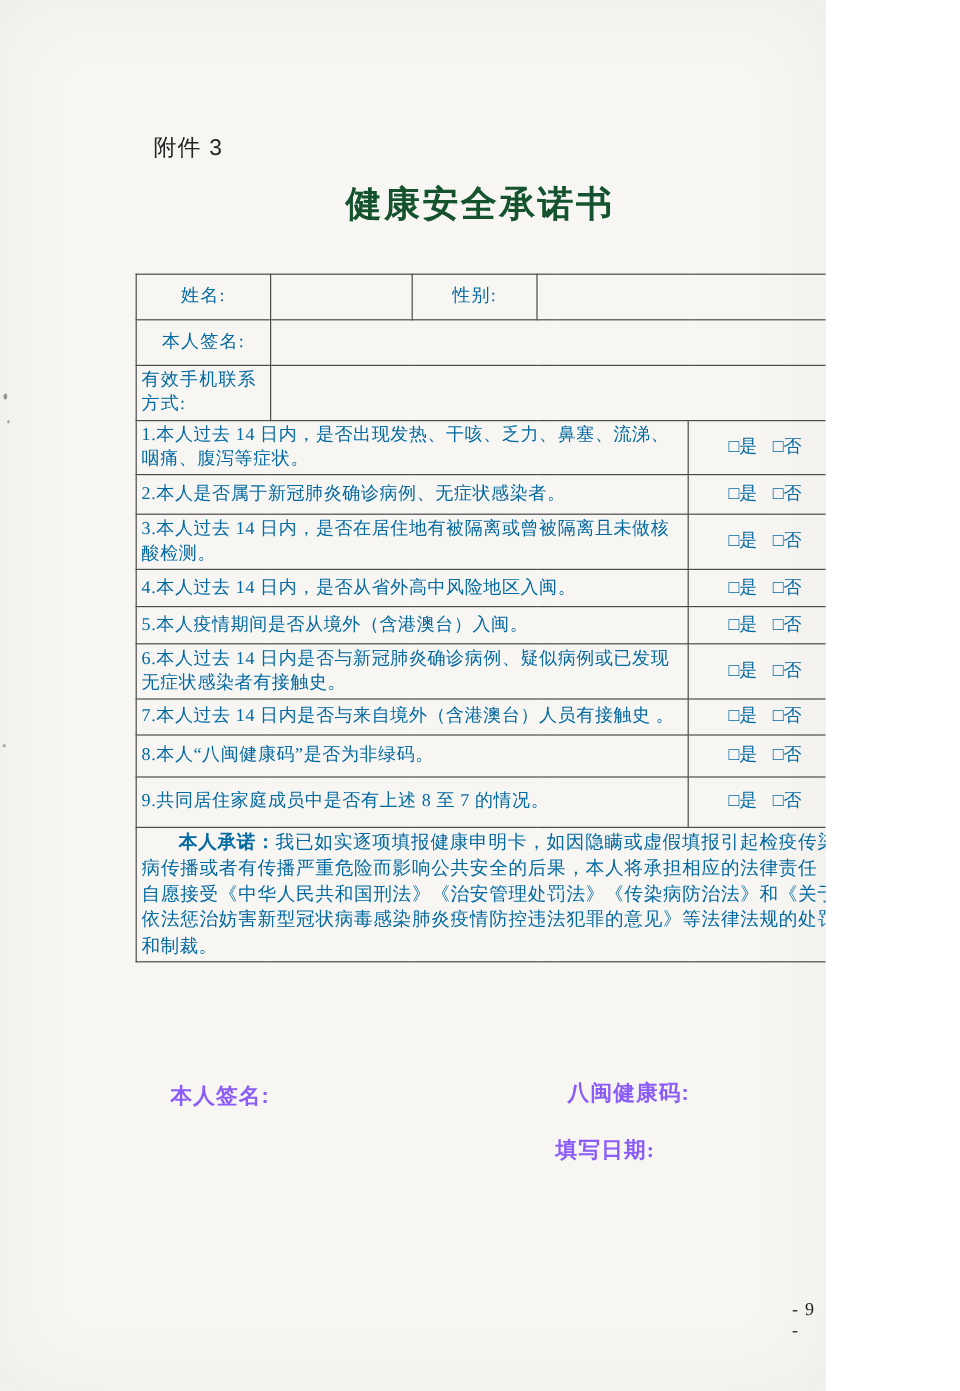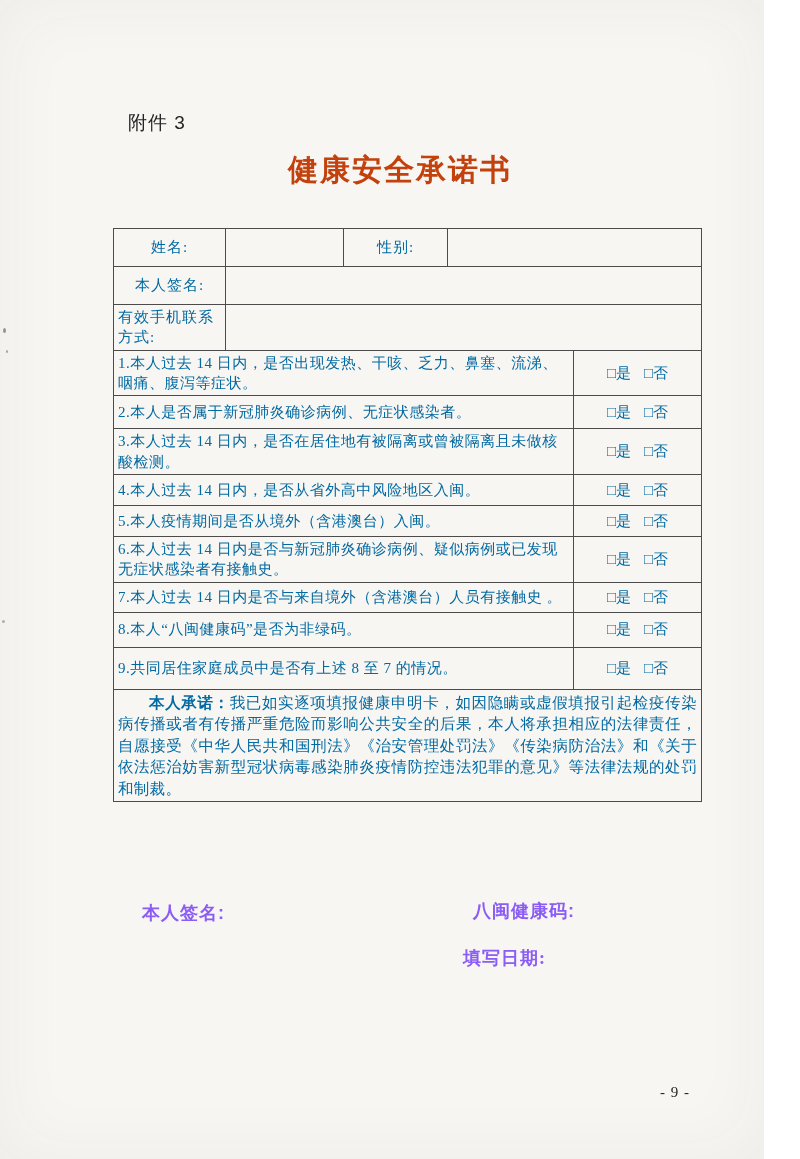--- a/index.html
+++ b/index.html
@@ -1,34 +1,34 @@
 <!DOCTYPE html>
 <html><head>
 <meta charset="utf-8">
 <style>
   html,body{margin:0;padding:0;}
   .page{
     position:relative;
-    width:764px;height:1159px;
+    width:688px;height:1159px;
     background:#f7f6f3;
     box-shadow:inset 0 0 70px rgba(60,55,45,0.05);
     font-family:"Liberation Serif","DejaVu Serif",serif;
     color:#242424;
     overflow:hidden;
   }
   .attachment{
     position:absolute;left:128px;top:110px;
     font-family:"Liberation Sans","DejaVu Sans",sans-serif;
     font-size:19px;letter-spacing:1px;
   }
   .doc-title{
     position:absolute;left:0;top:150px;width:800px;
     text-align:center;
     font-size:30px;font-weight:bold;letter-spacing:2px;
-    color:#c2410c;
+    color:#14532d;
   }
   table.form{
     position:absolute;left:113px;top:228px;
     width:588px;border-collapse:collapse;table-layout:fixed;
     font-size:15px;color:#0369a1;
   }
   table.form td{
     border:1.5px solid #4b4b4b;
     padding:2px 4px;
     vertical-align:middle;

